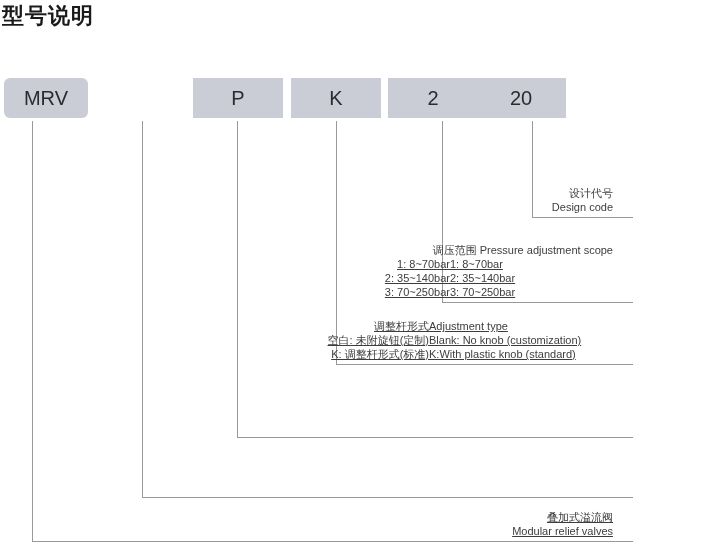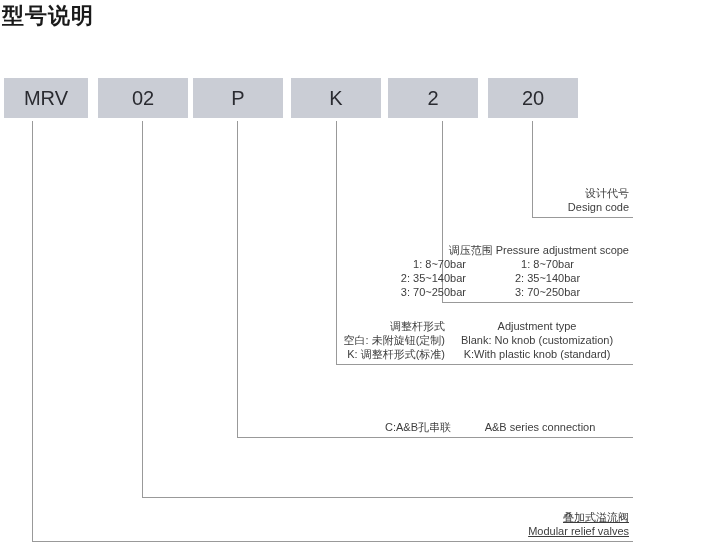--- a/index.html
+++ b/index.html
@@ -33,53 +33,52 @@
     align-items: center;
     justify-content: center;
   }
   .connector {
     position: absolute;
     border-left: 1px solid #999999;
     border-bottom: 1px solid #999999;
   }
   .ann {
     position: absolute;
-    right: 4px;
+    right: 20px;
     text-align: right;
     font-size: 11px;
     line-height: 14px;
     white-space: nowrap;
     color: #3d3d3d;
   }
   .ann .row { white-space: nowrap; }
-  .cn, .en { display: inline-block; text-align: center; white-space: pre; vertical-align: top; }
+  .cn, .en { display: inline-block; text-align: left; white-space: pre; vertical-align: top; text-decoration: underline; }
   .pressure  .en { width: 163px; }
   .adjust    .en { width: 184px; }
   .function  .en { width: 178px; }
   .size      .en { width: 62px; }
   .design   { bottom: 336px; }
   .pressure { bottom: 251px; }
   .adjust   { bottom: 189px; }
   .function { bottom: 116px; }
   .size     { bottom: 56px; }
   .valve    { bottom: 12px; text-decoration: underline; }
 </style>
 </head>
 <body>
 
 <div class="page">
 
   <h1 class="title">型号说明</h1>
 
-  <div class="box" style="left:4px;   width:84px;">MRV</div>
-  <div class="box" style="left:98px;  width:90px;">02</div>
+  <div class="box" style="left:4px;   width:84px;border-radius:6px;">MRV</div>
   <div class="box" style="left:193px; width:90px;">P</div>
   <div class="box" style="left:291px; width:90px;">K</div>
   <div class="box" style="left:388px; width:90px;">2</div>
-  <div class="box" style="left:488px; width:90px;">20</div>
+  <div class="box" style="left:476px; width:90px;">20</div>
 
   <div class="connector" style="left:532px; top:121px; width:169px; height:96px;"></div>
   <div class="connector" style="left:442px; top:121px; width:259px; height:181px;"></div>
   <div class="connector" style="left:336px; top:121px; width:365px; height:243px;"></div>
   <div class="connector" style="left:237px; top:121px; width:464px; height:316px;"></div>
   <div class="connector" style="left:142px; top:121px; width:559px; height:376px;"></div>
   <div class="connector" style="left:32px;  top:121px; width:669px; height:420px;"></div>
 
   <div class="ann design">
     <div class="row">设计代号</div>
@@ -93,21 +92,20 @@
     <div class="row"><span class="cn">3: 70~250bar</span><span class="en">3: 70~250bar</span></div>
   </div>
 
   <div class="ann adjust">
     <div class="row"><span class="cn">调整杆形式</span><span class="en">Adjustment type</span></div>
     <div class="row"><span class="cn">空白: 未附旋钮(定制)</span><span class="en">Blank: No knob (customization)</span></div>
     <div class="row"><span class="cn">K: 调整杆形式(标准)</span><span class="en">K:With plastic knob (standard)</span></div>
   </div>
 
   <div class="ann function">
-    <div class="row"><span class="cn">C:A&amp;B孔串联</span><span class="en">A&amp;B series connection</span></div>
   </div>
 
 
   <div class="ann valve">
     <div class="row">叠加式溢流阀</div>
     <div class="row">Modular relief valves</div>
   </div>
 
 </div>
 

